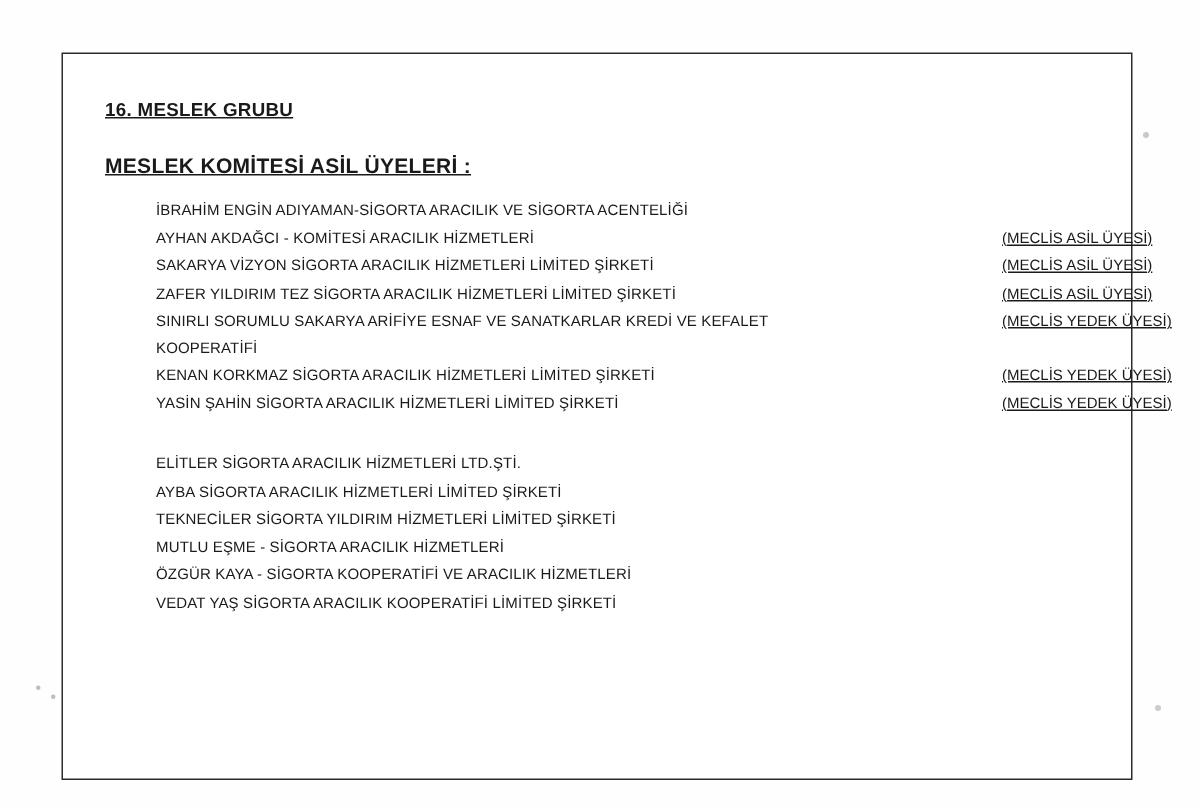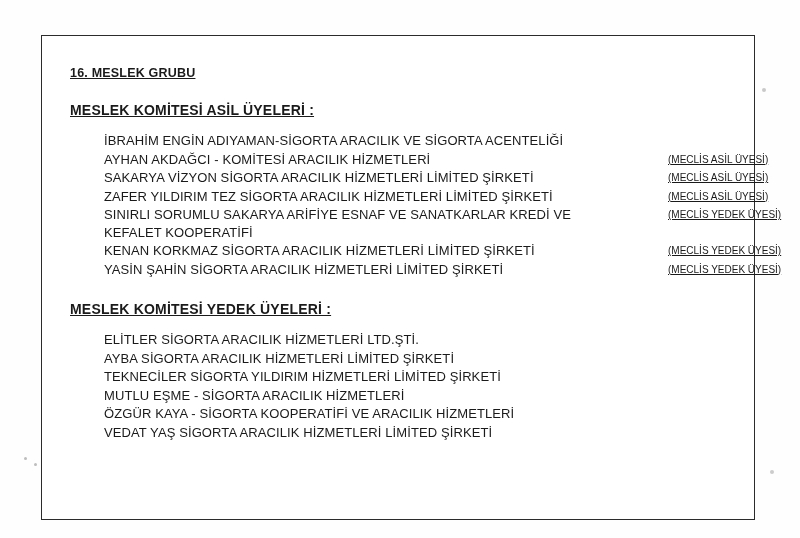--- a/index.html
+++ b/index.html
@@ -54,21 +54,21 @@
   }
   .member-list {
     list-style: none;
     margin: 0 0 0 0;
     padding: 0 0 0 48px;
   }
   .member-row {
     display: flex;
     align-items: flex-start;
     justify-content: flex-start;
-    font-size: 13px;
+    font-size: 10px;
     line-height: 17.5px;
     letter-spacing: 0.1px;
     margin-bottom: 1px;
   }
   .member-name {
     flex: 0 1 auto;
     max-width: 470px;
     padding-right: 6px;
   }
   .member-note {
@@ -175,21 +175,20 @@
         <li class="row-wrap">
           <div class="member-row">
             <span class="member-name">YASİN ŞAHİN SİGORTA ARACILIK HİZMETLERİ LİMİTED ŞİRKETİ</span>
           </div>
           <span class="member-note" style="top:0">(MECLİS YEDEK ÜYESİ)</span>
         </li>
       </ul>
 
       <div class="spacer-md"></div>
 
-      <div class="section-title">MESLEK KOMİTESİ YEDEK ÜYELERİ :</div>
       <ul class="member-list">
         <li class="row-wrap">
           <div class="member-row">
             <span class="member-name">ELİTLER SİGORTA ARACILIK HİZMETLERİ LTD.ŞTİ.</span>
           </div>
         </li>
         <li class="row-wrap">
           <div class="member-row">
             <span class="member-name">AYBA SİGORTA ARACILIK HİZMETLERİ LİMİTED ŞİRKETİ</span>
           </div>
@@ -204,20 +203,20 @@
             <span class="member-name">MUTLU EŞME - SİGORTA ARACILIK HİZMETLERİ</span>
           </div>
         </li>
         <li class="row-wrap">
           <div class="member-row">
             <span class="member-name">ÖZGÜR KAYA - SİGORTA KOOPERATİFİ VE ARACILIK HİZMETLERİ</span>
           </div>
         </li>
         <li class="row-wrap">
           <div class="member-row">
-            <span class="member-name">VEDAT YAŞ SİGORTA ARACILIK HİZMETLERİ LİMİTED ŞİRKETİ</span>
+            <span class="member-name">VEDAT YAŞ SİGORTA ARACILIK KOOPERATİFİ LİMİTED ŞİRKETİ</span>
           </div>
         </li>
       </ul>
 
     </div>
   </div>
 </div>
 
 </body></html>

